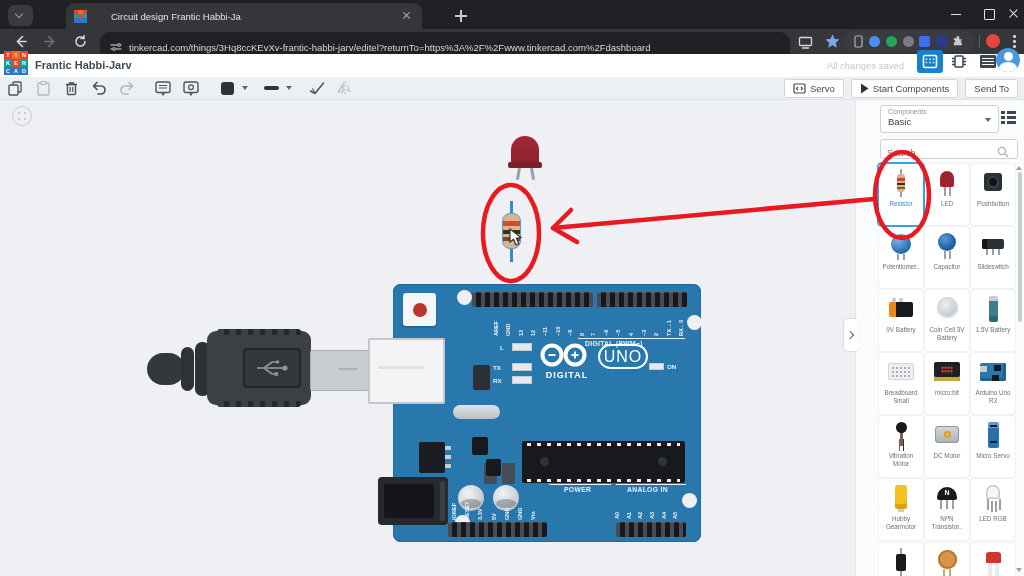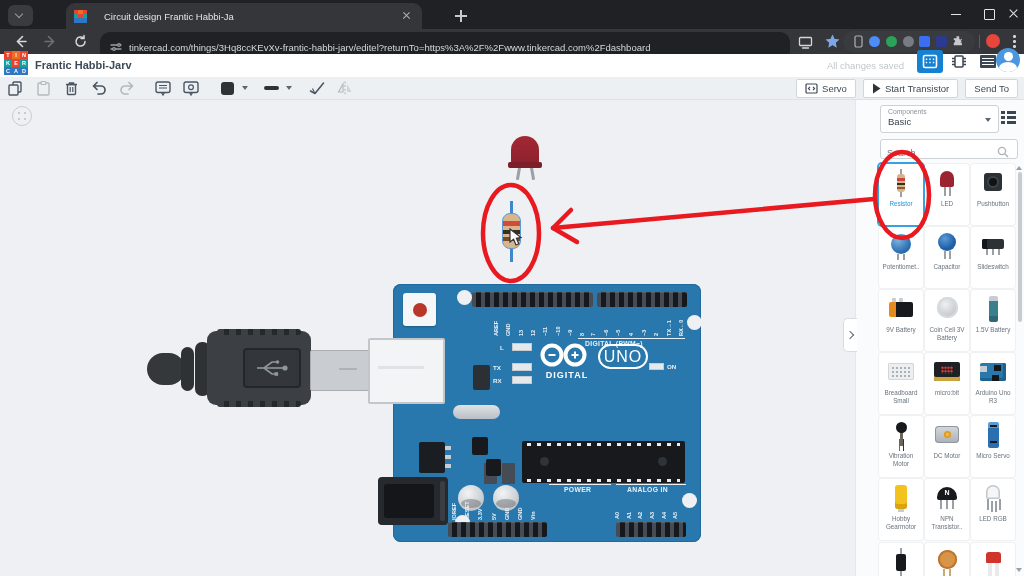--- a/index.html
+++ b/index.html
@@ -10,21 +10,21 @@
 
 .tabstrip{position:absolute;left:0;top:0;width:1024px;height:29px;background:#1f2125;}
 .tabsearch{position:absolute;left:8px;top:5px;width:25px;height:21px;background:#3a3b3f;border-radius:6px;}
 .tabsearch::before{content:"";position:absolute;left:8px;top:6px;border:solid #9aa0a6;border-width:0 1.5px 1.5px 0;padding:2.5px;transform:rotate(45deg);}
 .tab{position:absolute;left:66px;top:3px;width:356px;height:26px;background:#35363a;border-radius:9px 9px 0 0;display:flex;align-items:center;padding:0 8px;}
 .fav{width:13px;height:13px;display:grid;grid-template-columns:repeat(3,1fr);gap:0;flex:0 0 13px;}
 .fav i{display:block;}
 .fav i:nth-child(1){background:#e8432e}.fav i:nth-child(2){background:#f06b24}.fav i:nth-child(3){background:#e8432e}
 .fav i:nth-child(4){background:#15a0a0}.fav i:nth-child(5){background:#e8432e}.fav i:nth-child(6){background:#15a0a0}
 .fav i:nth-child(7){background:#2e78c2}.fav i:nth-child(8){background:#2e78c2}.fav i:nth-child(9){background:#2e78c2}
-.tabtitle{color:#e2e4e8;font-size:9.5px;margin-left:17px;white-space:nowrap;overflow:hidden;text-overflow:ellipsis;width:290px;}
+.tabtitle{color:#e2e4e8;font-size:9.5px;margin-left:24px;white-space:nowrap;overflow:hidden;text-overflow:ellipsis;width:290px;}
 .tabclose{margin-left:auto;width:14px;height:14px;position:relative;}
 .tabclose::before,.tabclose::after{content:"";position:absolute;left:2px;top:6.4px;width:9px;height:1.3px;background:#aeb2b8;}
 .tabclose::before{transform:rotate(45deg);}.tabclose::after{transform:rotate(-45deg);}
 .newtab{position:absolute;left:452px;top:7px;width:18px;height:18px;}
 .newtab::before,.newtab::after{content:"";position:absolute;background:#c6c9cd;}
 .newtab::before{left:3px;top:8.3px;width:12px;height:1.5px;}
 .newtab::after{left:8.3px;top:3px;width:1.5px;height:12px;}
 .winbtn{position:absolute;top:6px;width:16px;height:16px;}
 .winmin::before{content:"";position:absolute;left:3px;top:8px;width:10px;height:1.4px;background:#e2e4e8;}
 .winmax::before{content:"";position:absolute;left:3px;top:3px;width:9px;height:9px;border:1.3px solid #e2e4e8;border-radius:1px;}
@@ -389,21 +389,21 @@
         <svg width="13" height="11" viewBox="0 0 13 11">
             <rect x="1" y="1" width="11" height="9" rx="1" stroke="#3c4854" stroke-width="1.2" fill="none"></rect>
             <path d="M5 3.8 L3.4 5.5 L5 7.2 M8 3.8 L9.6 5.5 L8 7.2" stroke="#3c4854" stroke-width="1.1" fill="none"></path>
           </svg>
         <span>Servo</span>
       </div>
       <div class="rbtn">
         <svg width="9" height="11" viewBox="0 0 9 11">
             <path d="M1 0.5 L8.5 5.5 L1 10.5 Z" fill="#2e3338"></path>
           </svg>
-        <span>Start Transistor</span>
+        <span>Start Components</span>
       </div>
       <div class="rbtn" actable="true">
         <span>Send To</span>
       </div>
     </div>
   </div>
 
   <div class="canvas">
     <div class="zoomfit"></div>
 

